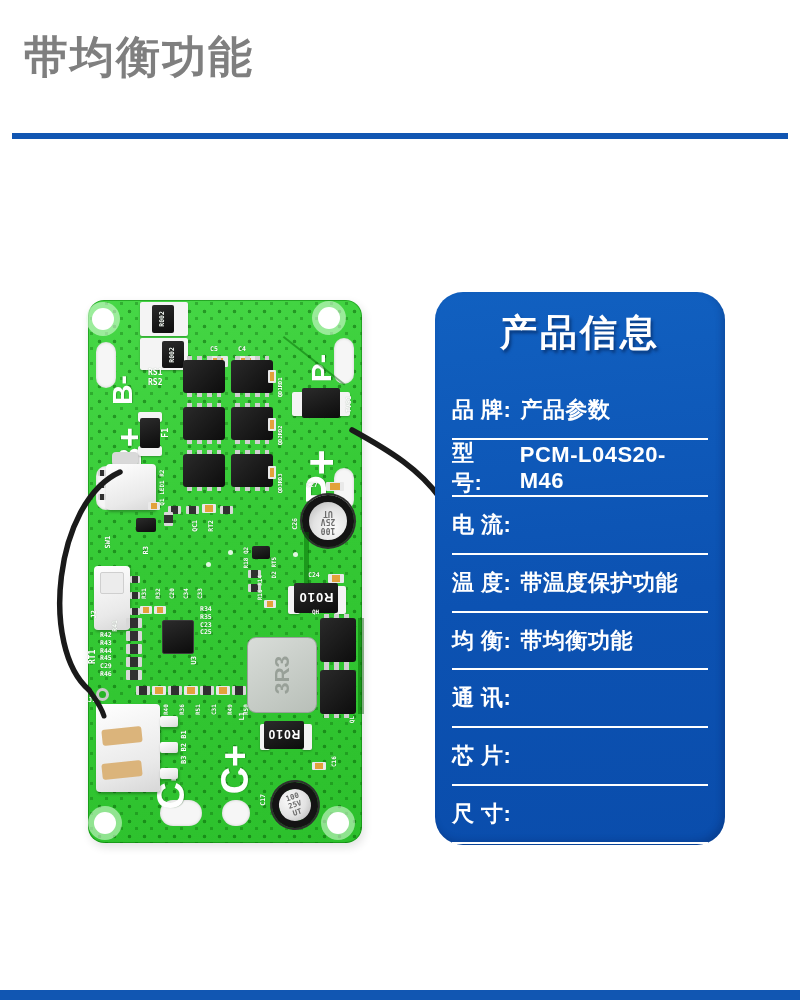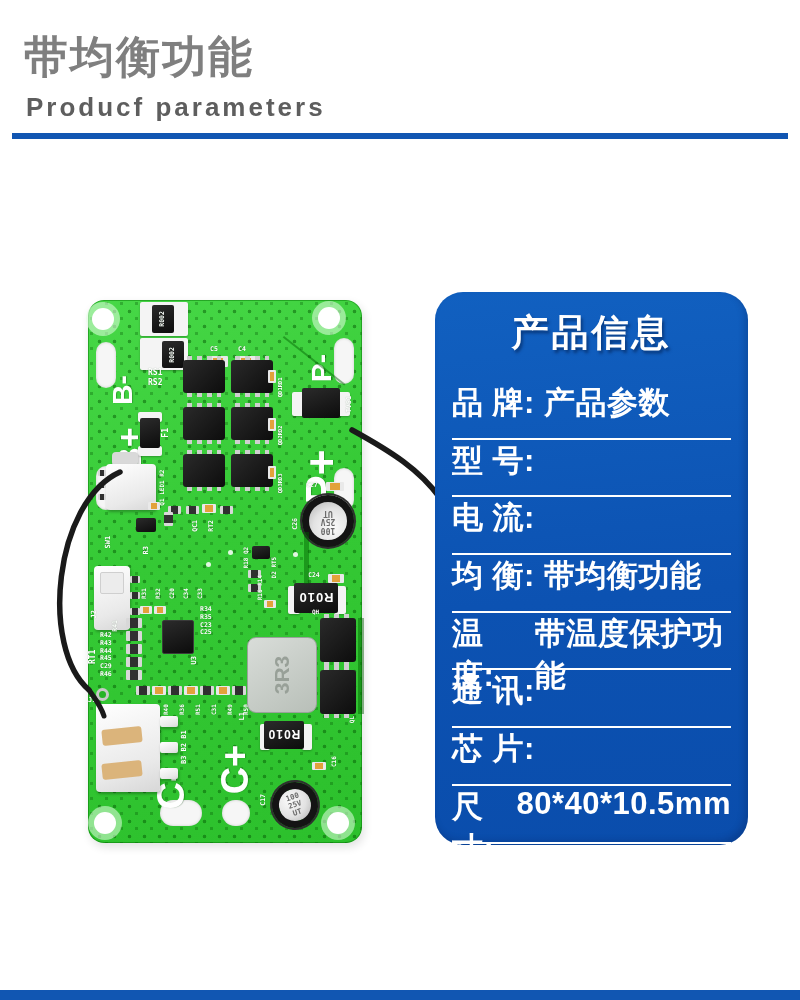--- a/index.html
+++ b/index.html
@@ -48,39 +48,38 @@
   .rot{transform:rotate(-90deg);transform-origin:center;text-align:center;}
   .r180{transform:rotate(180deg);}
   .fs55{font-size:5.5px;}.fs6{font-size:6px;}.fs65{font-size:6.5px;}.fs8{font-size:8px;}
   .big{color:#fff;font-weight:bold;text-align:center;transform:rotate(-90deg);transform-origin:center;
     font-family:"Liberation Sans",sans-serif;text-shadow:0 1px 1px rgba(0,60,0,.3);}
   .rtext{color:#fff;font:bold 13px "Liberation Sans",sans-serif;width:100%;text-align:center;top:7px;
     transform:rotate(180deg);letter-spacing:1px;}
   
   .wires{position:absolute;left:0;top:0;z-index:5;pointer-events:none;}
   
-  .panel{position:absolute;left:435px;top:292px;width:313px;height:553px;border-radius:28px;z-index:10;
+  .panel{position:absolute;left:435px;top:292px;width:290px;height:553px;border-radius:28px;z-index:10;
     background:linear-gradient(175deg,#1160c0 0%,#0c52b2 55%,#0a4dac 100%);
     box-shadow:inset -3px -4px 7px rgba(0,20,60,.22);}
   .panel-title{position:absolute;left:0;right:0;top:16px;text-align:center;color:#fff;
     font-size:37px;font-weight:bold;letter-spacing:3px;text-shadow:2px 3px 3px rgba(0,25,70,.5);}
   .rows{position:absolute;left:17px;right:17px;top:90px;}
-  .srow{height:55.7px;border-bottom:2px solid #fff;display:flex;
-    color:#fff;font-size:31px;font-weight:bold;letter-spacing:.5px;}
+  .srow{height:55.7px;border-bottom:2px solid #fff;display:flex;align-items:center;
+    color:#fff;font-size:22px;font-weight:bold;letter-spacing:.5px;}
   .srow .val{margin-left:9px;}
   
   .foot{position:absolute;left:0;right:0;bottom:0;height:10px;background:#1156b2;}
 </style>
 </head>
 <body>
 
 <div class="page">
 
   <div class="hd-title">带均衡功能</div>
-  <div class="hd-sub">Producf parameters</div>
   <div class="hd-line"></div>
 
   <div class="board">
 
     <div class="hole" style="left:4px;top:8px;"></div>
     <div class="hole" style="left:230px;top:7px;"></div>
     <div class="hole" style="left:6px;top:512px;"></div>
     <div class="hole" style="left:239px;top:512px;"></div>
 
     <div class="oval" style="left:8px;top:42px;width:20px;height:46px;"></div>
@@ -285,39 +284,39 @@
 
   <aside class="panel">
     <div class="panel-title">产品信息</div>
     <div class="rows">
       <div class="srow">
         <span class="lbl">品 牌:</span>
         <span class="val">产品参数</span>
       </div>
       <div class="srow">
         <span class="lbl">型 号:</span>
+        <span class="val">PCM-L04S20-M46</span>
       </div>
       <div class="srow">
         <span class="lbl">电 流:</span>
+      </div>
+      <div class="srow">
+        <span class="lbl">温 度:</span>
+        <span class="val">带温度保护功能</span>
       </div>
       <div class="srow">
         <span class="lbl">均 衡:</span>
         <span class="val">带均衡功能</span>
       </div>
       <div class="srow">
-        <span class="lbl">温 度:</span>
-        <span class="val">带温度保护功能</span>
-      </div>
-      <div class="srow">
         <span class="lbl">通 讯:</span>
       </div>
       <div class="srow">
         <span class="lbl">芯 片:</span>
       </div>
       <div class="srow">
         <span class="lbl">尺 寸:</span>
-        <span class="val">80*40*10.5mm</span>
       </div>
     </div>
   </aside>
 
   <div class="foot"></div>
 </div>
 
 </body></html>

